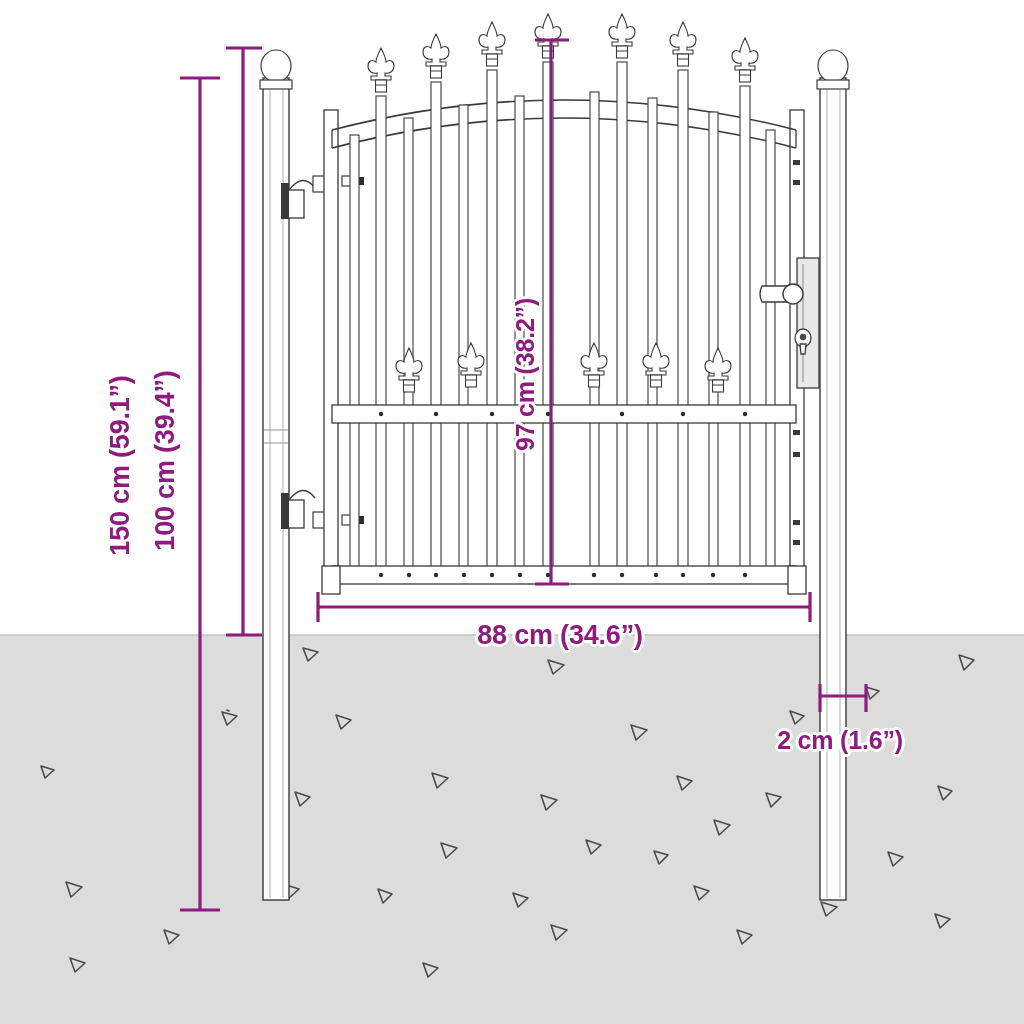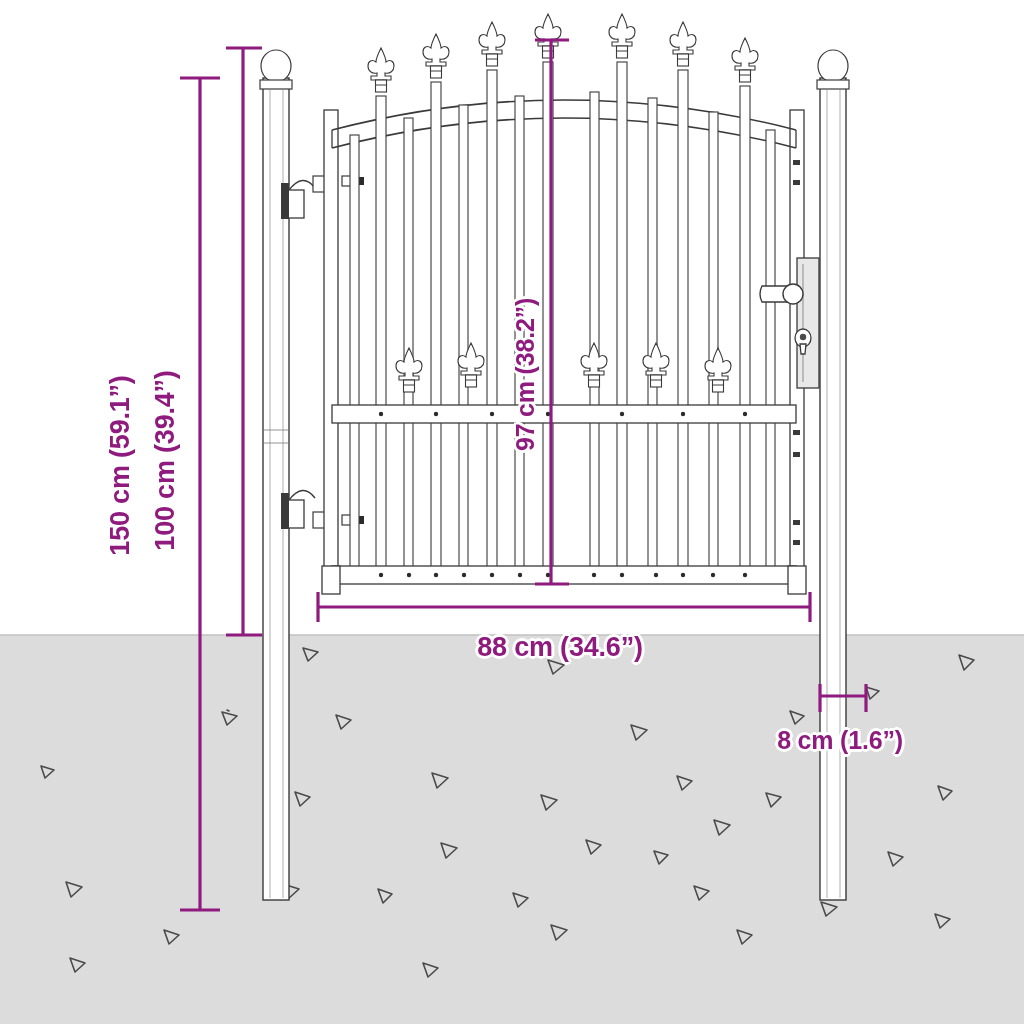--- a/index.html
+++ b/index.html
@@ -63,21 +63,20 @@
     text-align: center;
     font-size: 25px;
     transform: rotate(-90deg);
   }
   #label-88 {
     left: 420px;
     top: 620px;
     width: 280px;
     text-align: center;
     font-size: 27px;
-    margin-top: 12px;
   }
   #label-4 {
     left: 700px;
     top: 726px;
     width: 280px;
     text-align: center;
     font-size: 25px;
   }
 </style>
 </head>
@@ -382,15 +381,15 @@
   </svg>
 
   <div class="dim-label vert-label" id="label-150">150 cm (59.1”)</div>
 
   <div class="dim-label vert-label" id="label-100">100 cm (39.4”)</div>
 
   <div class="dim-label vert-label" id="label-97">97 cm (38.2”)</div>
 
   <div class="dim-label" id="label-88">88 cm (34.6”)</div>
 
-  <div class="dim-label" id="label-4">8 cm (1.6”)</div>
+  <div class="dim-label" id="label-4">2 cm (1.6”)</div>
 
 </div>
 
 </body></html>

